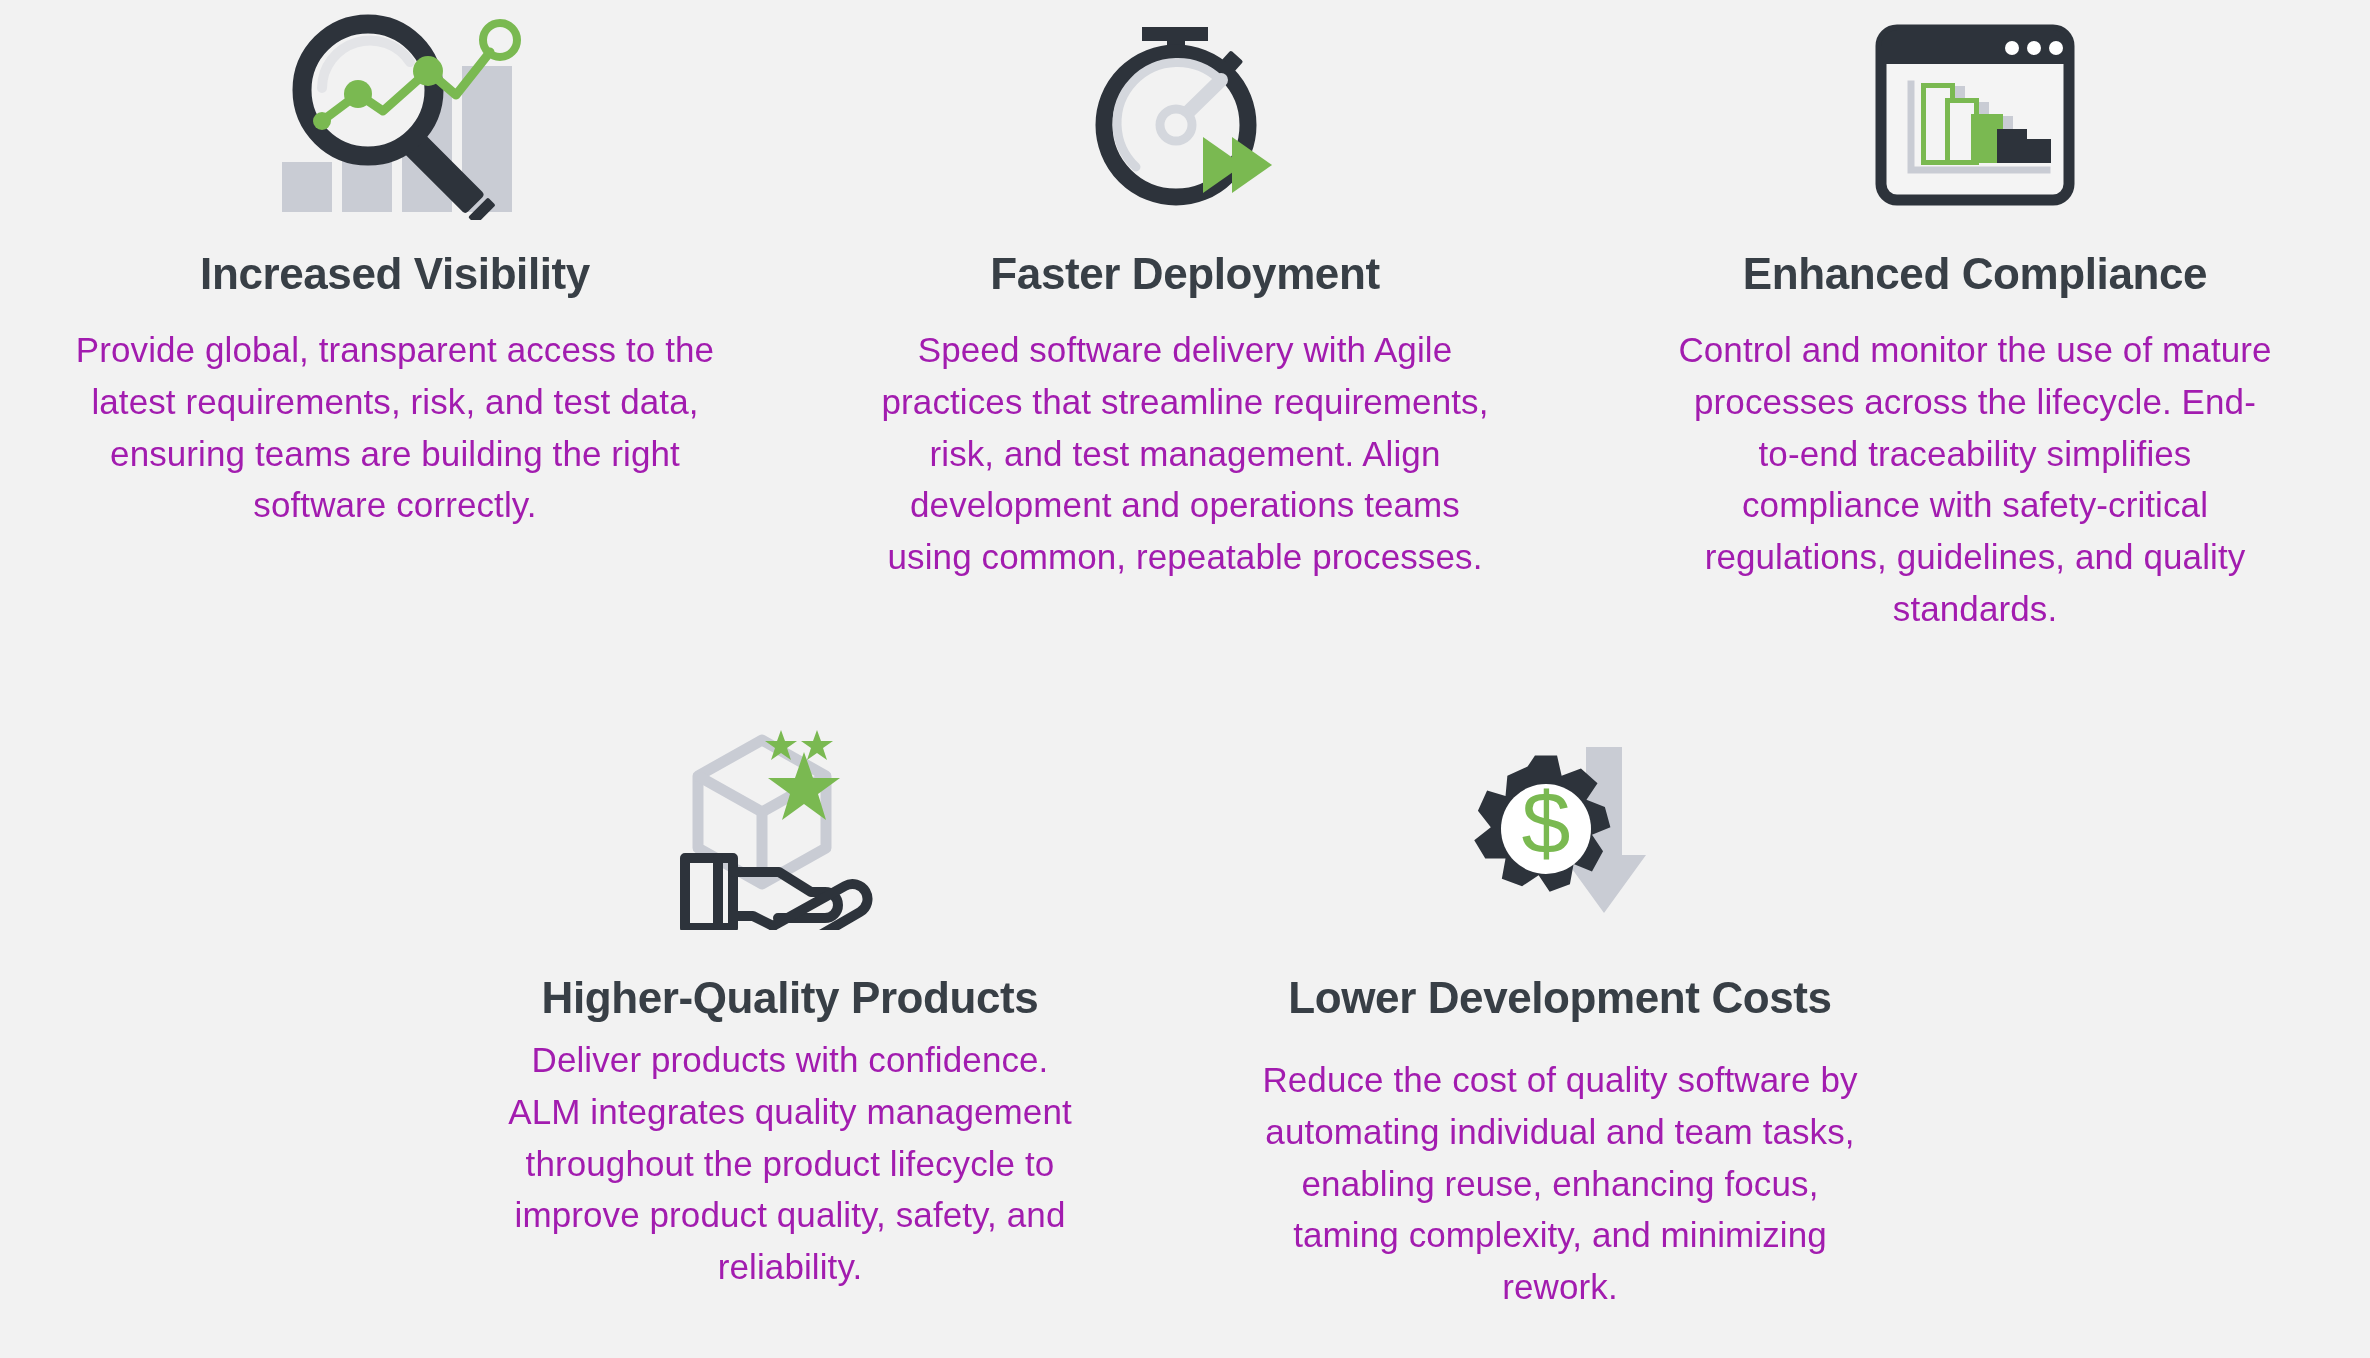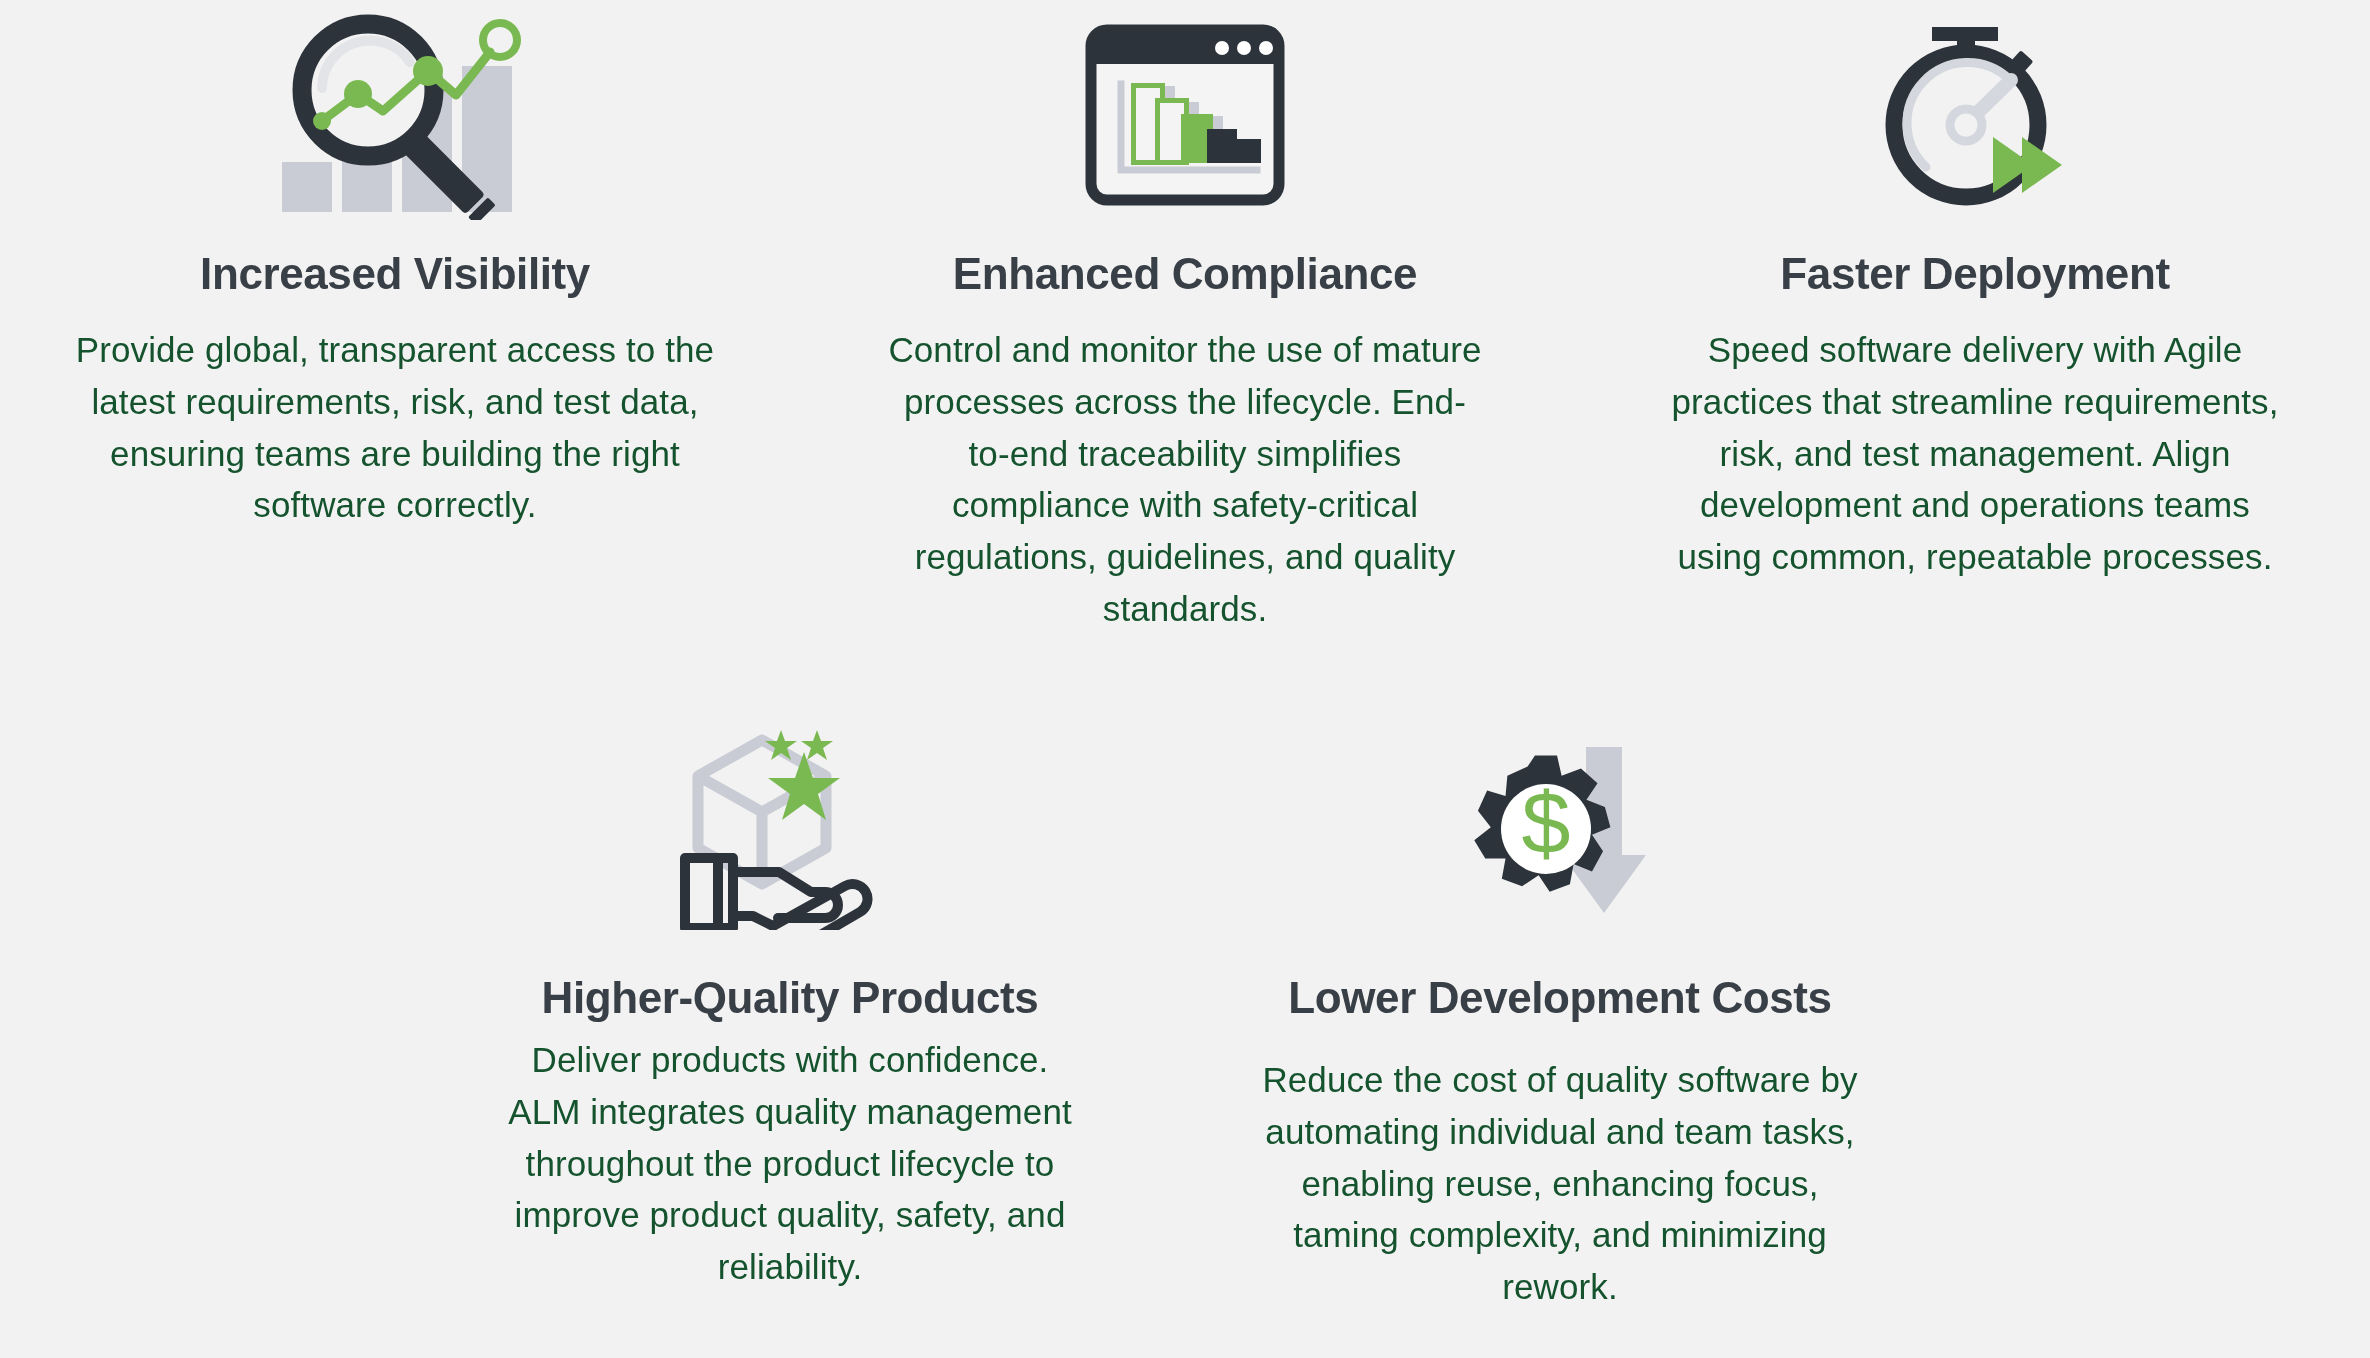--- a/index.html
+++ b/index.html
@@ -60,21 +60,21 @@
     line-height: 1.18;
     margin: 0;
     padding: 0 0 6px 0;
   }
   .row-1 .card-title { margin-top: 18px; }
   .row-2 .card-title { margin-top: 12px; }
 
   .card-body {
     font-size: 35px;
     font-weight: 400;
-    color: #14532d;
+    color: #a21caf;
     text-align: center;
     line-height: 1.48;
     margin: 18px 0 0 0;
     letter-spacing: 0.1px;
   }
   .row-1 .c1 .card-body { max-width: 640px; }
   .row-1 .c2 .card-body { max-width: 600px; }
   .row-1 .c3 .card-body { max-width: 640px; }
   .row-2 .c4 .card-body { max-width: 580px; margin-top: 4px; }
   .row-2 .c5 .card-body { max-width: 620px; margin-top: 24px; }
@@ -112,20 +112,44 @@
           <circle cx="62" cy="111" r="9" fill="#7ab951"></circle>
           <circle cx="98" cy="84" r="14" fill="#7ab951"></circle>
           <circle cx="168" cy="61" r="15" fill="#7ab951"></circle>
           <circle cx="240" cy="30" r="17" fill="none" stroke="#7ab951" stroke-width="8"></circle>
         </svg>
       </div>
       <h3 class="card-title">Increased Visibility</h3>
       <p class="card-body">Provide global, transparent access to the latest requirements, risk, and test data, ensuring teams are building the right software correctly.</p>
     </div>
 
+    <div class="card c3">
+      <div class="icon-wrap">
+        <svg width="210" height="200" viewBox="0 0 210 200" aria-hidden="true">
+
+          <rect x="62" y="12" width="66" height="14" fill="#2d333b"></rect>
+          <rect x="87" y="24" width="18" height="18" fill="#2d333b"></rect>
+
+          <rect x="142" y="38" width="17" height="20" rx="2" fill="#2d333b" transform="rotate(42 150 48)"></rect>
+
+          <circle cx="96" cy="110" r="72" fill="#f2f2f2" stroke="#2d333b" stroke-width="17"></circle>
+
+          <path d="M56 152 A52 52 0 1 1 139 64" fill="none" stroke="#d4d7dd" stroke-width="9" stroke-linecap="round"></path>
+
+          <line x1="99" y1="106" x2="141" y2="65" stroke="#d4d7dd" stroke-width="14" stroke-linecap="round"></line>
+          <circle cx="96" cy="110" r="16" fill="#f2f2f2" stroke="#d4d7dd" stroke-width="9"></circle>
+
+          <polygon points="123,122 123,178 163,150" fill="#7ab951"></polygon>
+          <polygon points="152,122 152,178 192,150" fill="#7ab951"></polygon>
+        </svg>
+      </div>
+      <h3 class="card-title">Faster Deployment</h3>
+      <p class="card-body">Speed software delivery with Agile practices that streamline requirements, risk, and test management. Align development and operations teams using common, repeatable processes.</p>
+    </div>
+
     <div class="card c2">
       <div class="icon-wrap">
         <svg width="200" height="182" viewBox="0 0 200 182" aria-hidden="true">
 
           <rect x="6" y="6" width="188" height="170" rx="16" fill="#f4f4f4" stroke="#2d333b" stroke-width="11"></rect>
 
           <path d="M6 22 a16 16 0 0 1 16-16 h156 a16 16 0 0 1 16 16 v18 H6 z" fill="#2d333b"></path>
           <circle cx="137" cy="24" r="7" fill="#ffffff"></circle>
           <circle cx="159" cy="24" r="7" fill="#ffffff"></circle>
           <circle cx="181" cy="24" r="7" fill="#ffffff"></circle>
@@ -138,44 +162,20 @@
 
           <rect x="48.5" y="61.5" width="29" height="77" fill="#f4f4f4" stroke="#7ab951" stroke-width="5"></rect>
           <rect x="72.5" y="76.5" width="29" height="62" fill="#f4f4f4" stroke="#7ab951" stroke-width="5"></rect>
           <rect x="96" y="90" width="32" height="49" fill="#7ab951"></rect>
           <rect x="122" y="105" width="30" height="34" fill="#2d333b"></rect>
           <rect x="146" y="115" width="30" height="24" fill="#2d333b"></rect>
         </svg>
       </div>
       <h3 class="card-title">Enhanced Compliance</h3>
       <p class="card-body">Control and monitor the use of mature processes across the lifecycle. End-to-end traceability simplifies compliance with safety-critical regulations, guidelines, and quality standards.</p>
-    </div>
-
-    <div class="card c3">
-      <div class="icon-wrap">
-        <svg width="210" height="200" viewBox="0 0 210 200" aria-hidden="true">
-
-          <rect x="62" y="12" width="66" height="14" fill="#2d333b"></rect>
-          <rect x="87" y="24" width="18" height="18" fill="#2d333b"></rect>
-
-          <rect x="142" y="38" width="17" height="20" rx="2" fill="#2d333b" transform="rotate(42 150 48)"></rect>
-
-          <circle cx="96" cy="110" r="72" fill="#f2f2f2" stroke="#2d333b" stroke-width="17"></circle>
-
-          <path d="M56 152 A52 52 0 1 1 139 64" fill="none" stroke="#d4d7dd" stroke-width="9" stroke-linecap="round"></path>
-
-          <line x1="99" y1="106" x2="141" y2="65" stroke="#d4d7dd" stroke-width="14" stroke-linecap="round"></line>
-          <circle cx="96" cy="110" r="16" fill="#f2f2f2" stroke="#d4d7dd" stroke-width="9"></circle>
-
-          <polygon points="123,122 123,178 163,150" fill="#7ab951"></polygon>
-          <polygon points="152,122 152,178 192,150" fill="#7ab951"></polygon>
-        </svg>
-      </div>
-      <h3 class="card-title">Faster Deployment</h3>
-      <p class="card-body">Speed software delivery with Agile practices that streamline requirements, risk, and test management. Align development and operations teams using common, repeatable processes.</p>
     </div>
   </div>
 
   <div class="row row-2">
 
     <div class="card c4">
       <div class="icon-wrap">
         <svg width="220" height="200" viewBox="0 0 220 200" aria-hidden="true">
 
           <g fill="none" stroke="#c9ccd4" stroke-width="11" stroke-linejoin="round">

